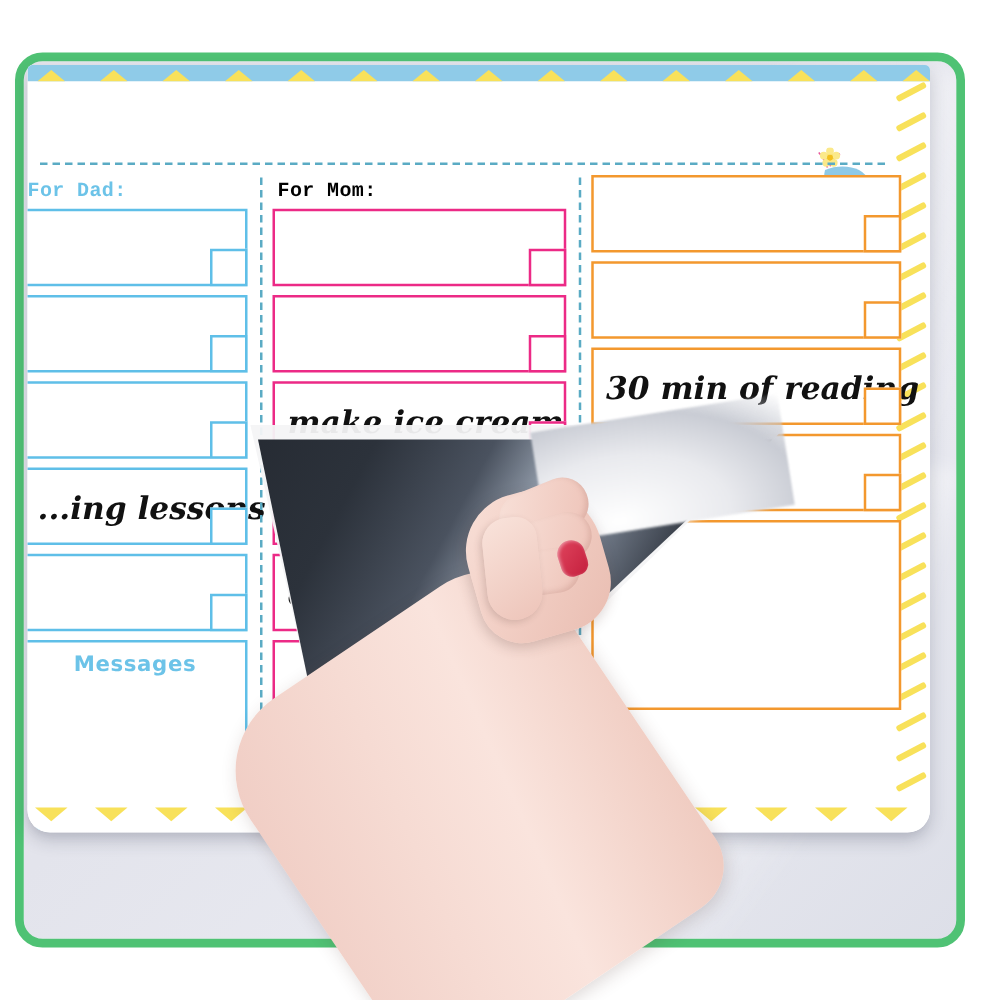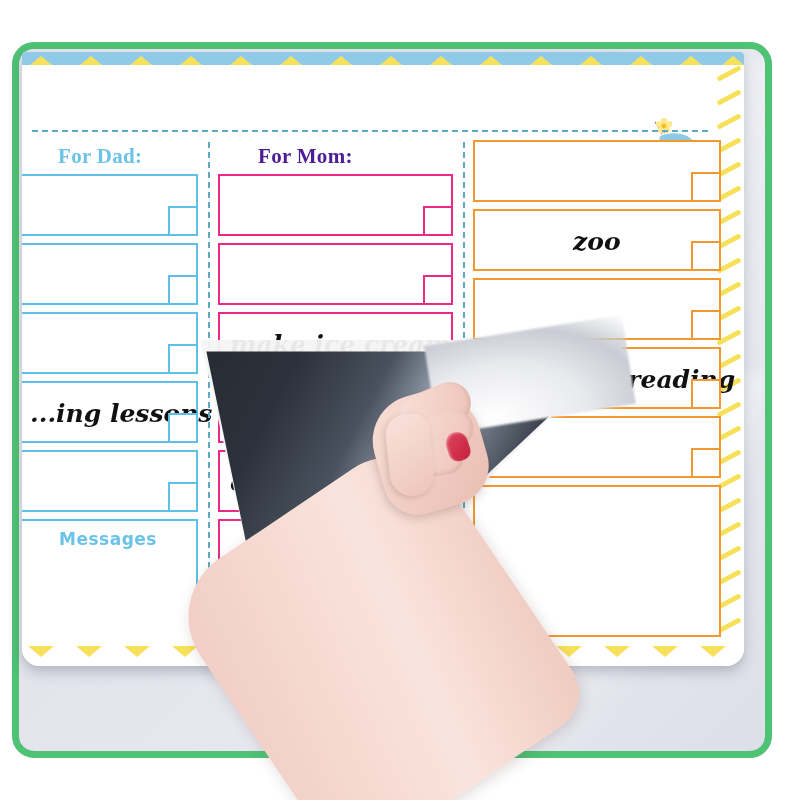--- a/index.html
+++ b/index.html
@@ -63,24 +63,24 @@
   }
 
   
   .cols{position:absolute;left:0;top:88px;right:34px;bottom:22px;display:flex;}
   .col{position:relative;box-sizing:border-box;padding:0 10px;}
   .col-dad{width:200px;margin-left:-14px;}
   .col-mom{width:292px;}
   .col-kids{width:268px;}
   .divider{position:absolute;top:2px;bottom:6px;width:0;border-left:2px dashed #5aabc4;}
 
-  .col-head{font-size:21px;font-weight:700;letter-spacing:.3px;margin:4px 0 5px 4px;
-    font-family:Liberation Serif, serif;padding-left:36px;}
+  .col-head{font-size:16px;font-weight:700;letter-spacing:.3px;margin:4px 0 5px 4px;
+    font-family:Liberation Mono, monospace;}
   .head-dad{color:#6cc3e8;}
-  .head-mom{color:#4c1d95;}
+  .head-mom{color:#000000;}
   .head-kids{color:#f08a1b;}
 
   .rows{display:flex;flex-direction:column;gap:7px;}
   .task{position:relative;height:62px;box-sizing:border-box;background:#fff;}
   .task.dad{border:2px solid #5fbfe8;}
   .task.mom{border:2px solid #ec2a86;}
   .task.kids{border:2px solid #f3982e;}
   .check{position:absolute;right:-2px;bottom:-2px;width:30px;height:30px;box-sizing:border-box;background:#fff;}
   .check.dad{border:2px solid #5fbfe8;}
   .check.mom{border:2px solid #ec2a86;}
@@ -305,24 +305,20 @@
         <div class="divider" style="right:-2px"></div>
       </div>
 
       <div class="col col-kids">
         <div class="rows">
           <div class="task kids">
             <div class="hw hw-c"></div>
             <div class="check kids"></div>
           </div>
           <div class="task kids">
-            <div class="hw hw-c">zoo</div>
-            <div class="check kids"></div>
-          </div>
-          <div class="task kids">
             <div class="hw hw-c"></div>
             <div class="check kids"></div>
           </div>
           <div class="task kids">
             <div class="hw">30 min of reading</div>
             <div class="check kids"></div>
           </div>
           <div class="task kids">
             <div class="hw hw-c"></div>
             <div class="check kids"></div>

